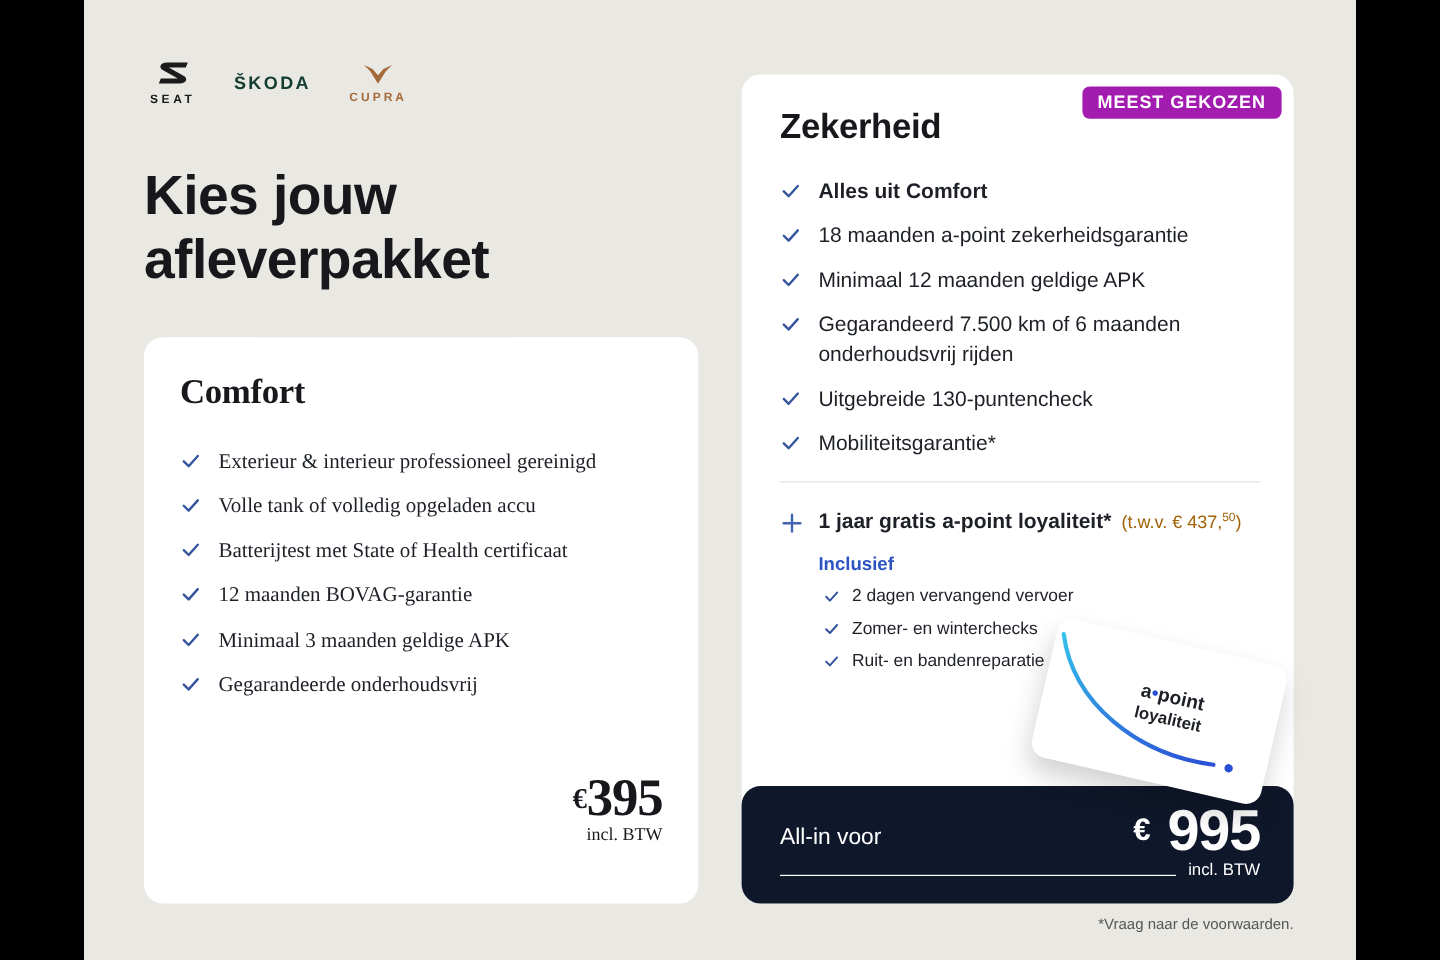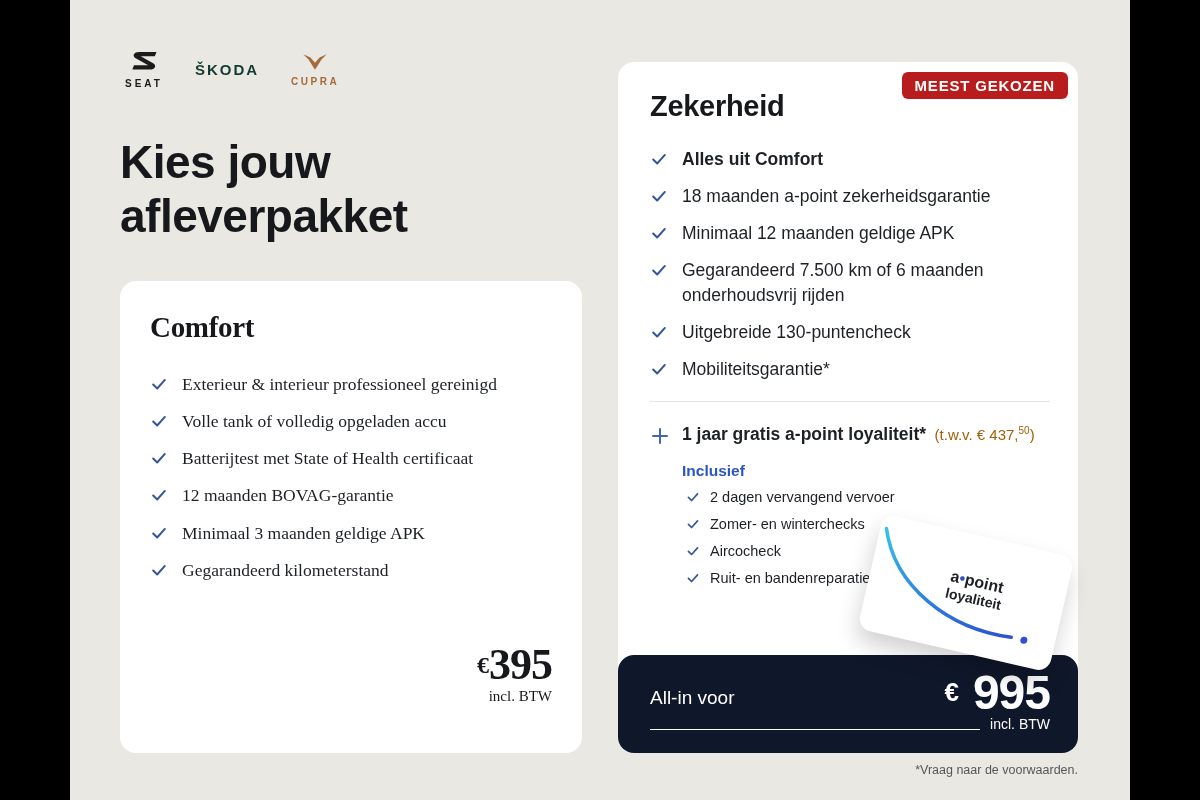--- a/index.html
+++ b/index.html
@@ -27,21 +27,21 @@
   .card-title { font-size:29px; font-weight:700; color:#17181C; letter-spacing:-0.3px; }
   .card-comfort .card-title { margin-bottom:28px; }
   .card-zekerheid .card-title { margin-bottom:24px; }
 
   ul.checklist { list-style:none; }
   .check-item { display:flex; align-items:flex-start; gap:14px; margin-bottom:13px;
                 font-size:17.5px; line-height:1.38; color:#1D2026; }
   .check-item svg { flex:0 0 18px; margin-top:3px; }
   .check-item.bold span { font-weight:700; }
 
-  .badge { position:absolute; top:10px; right:10px; background:#b91c1c; color:#fff;
+  .badge { position:absolute; top:10px; right:10px; background:#a21caf; color:#fff;
            font-size:15px; font-weight:700; letter-spacing:0.8px; padding:5px 13px;
            border-radius:6px; }
 
   .divider { border:none; border-top:1px solid #E4E3E1; margin:20px 0 22px 0; }
 
   .loyalty-row { display:flex; align-items:flex-start; gap:12px; }
   .loyalty-row svg { flex:0 0 20px; margin-top:2px; }
   .loyalty-title { font-size:17.5px; font-weight:700; color:#1D2026; }
   .loyalty-value { font-size:15px; font-weight:400; color:#a16207; margin-left:4px; }
   .loyalty-value sup { font-size:10px; }
@@ -139,21 +139,21 @@
       <li class="check-item">
         <svg viewBox="0 0 20 20" width="18" height="18">
             <path d="M3.5 10.5 L8 15 L16.5 5.5" stroke="#35549E" stroke-width="2.2" fill="none" stroke-linecap="round" stroke-linejoin="round"></path>
           </svg>
         <span>Minimaal 3 maanden geldige APK</span>
         </li>
       <li class="check-item">
         <svg viewBox="0 0 20 20" width="18" height="18">
             <path d="M3.5 10.5 L8 15 L16.5 5.5" stroke="#35549E" stroke-width="2.2" fill="none" stroke-linecap="round" stroke-linejoin="round"></path>
           </svg>
-        <span>Gegarandeerd kilometerstand</span>
+        <span>Gegarandeerde onderhoudsvrij</span>
         </li>
     </ul>
     <div class="comfort-price">
       <div><span class="euro">€</span><span class="amount">395</span></div>
       <div class="vat">incl. BTW</div>
     </div>
   </section>
 
   <section class="card card-zekerheid">
     <div class="badge">MEEST GEKOZEN</div>
@@ -216,26 +216,20 @@
         <svg viewBox="0 0 20 20" width="14" height="14">
             <path d="M3.5 10.5 L8 15 L16.5 5.5" stroke="#35549E" stroke-width="2.4" fill="none" stroke-linecap="round" stroke-linejoin="round"></path>
           </svg>
         <span>2 dagen vervangend vervoer</span>
         </li>
       <li class="subcheck-item">
         <svg viewBox="0 0 20 20" width="14" height="14">
             <path d="M3.5 10.5 L8 15 L16.5 5.5" stroke="#35549E" stroke-width="2.4" fill="none" stroke-linecap="round" stroke-linejoin="round"></path>
           </svg>
         <span>Zomer- en winterchecks</span>
-        </li>
-      <li class="subcheck-item">
-        <svg viewBox="0 0 20 20" width="14" height="14">
-            <path d="M3.5 10.5 L8 15 L16.5 5.5" stroke="#35549E" stroke-width="2.4" fill="none" stroke-linecap="round" stroke-linejoin="round"></path>
-          </svg>
-        <span>Aircocheck</span>
         </li>
       <li class="subcheck-item">
         <svg viewBox="0 0 20 20" width="14" height="14">
             <path d="M3.5 10.5 L8 15 L16.5 5.5" stroke="#35549E" stroke-width="2.4" fill="none" stroke-linecap="round" stroke-linejoin="round"></path>
           </svg>
         <span>Ruit- en bandenreparatie</span>
         </li>
     </ul>
 
     <div class="loyalty-card">

